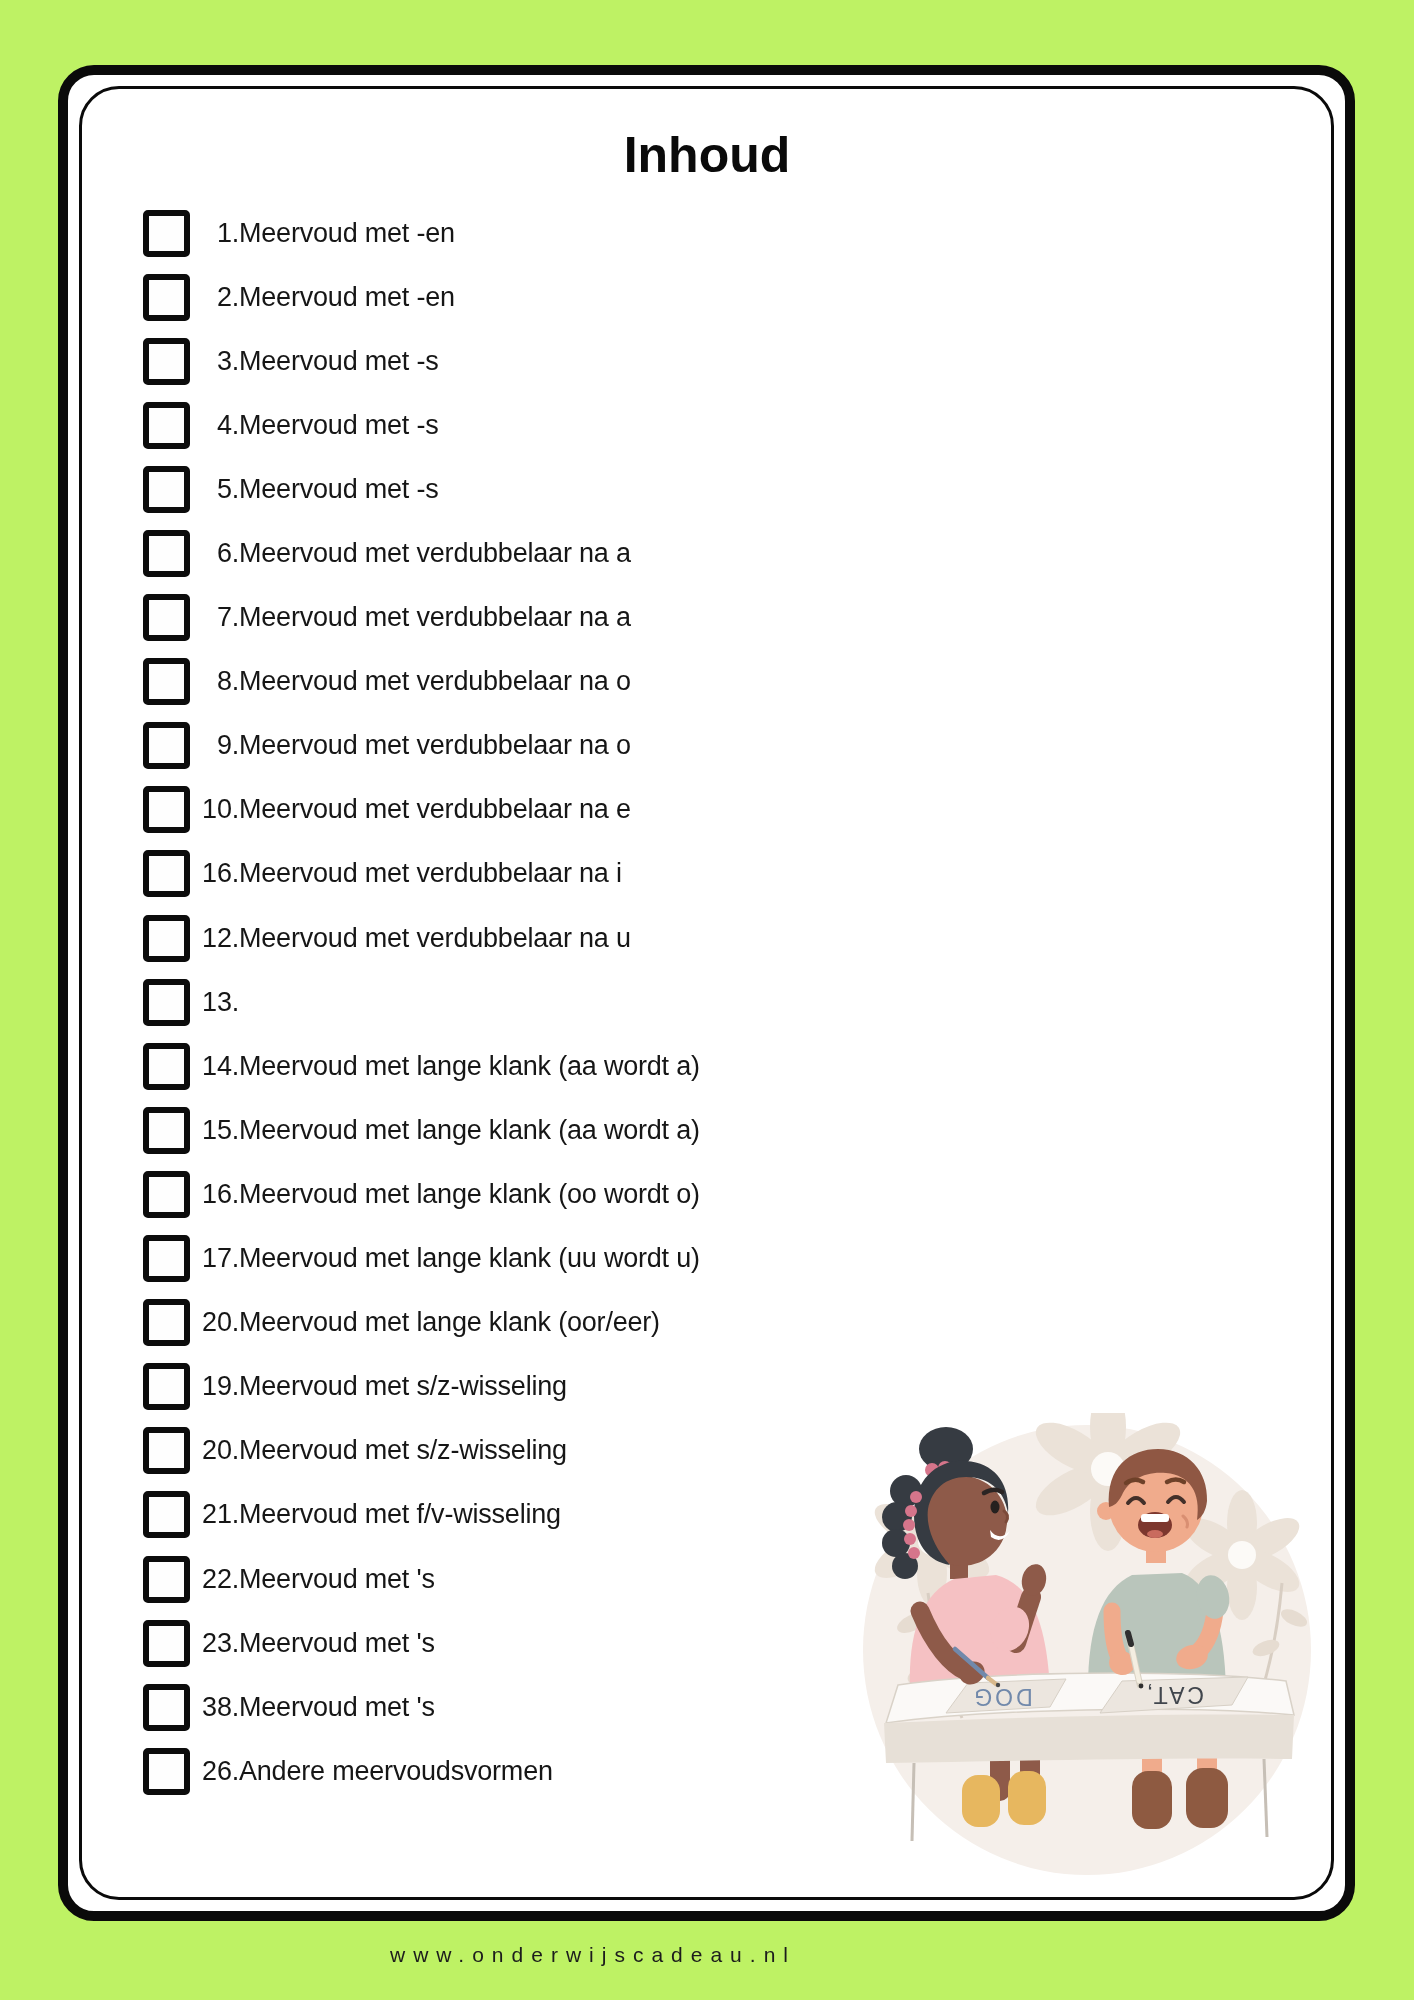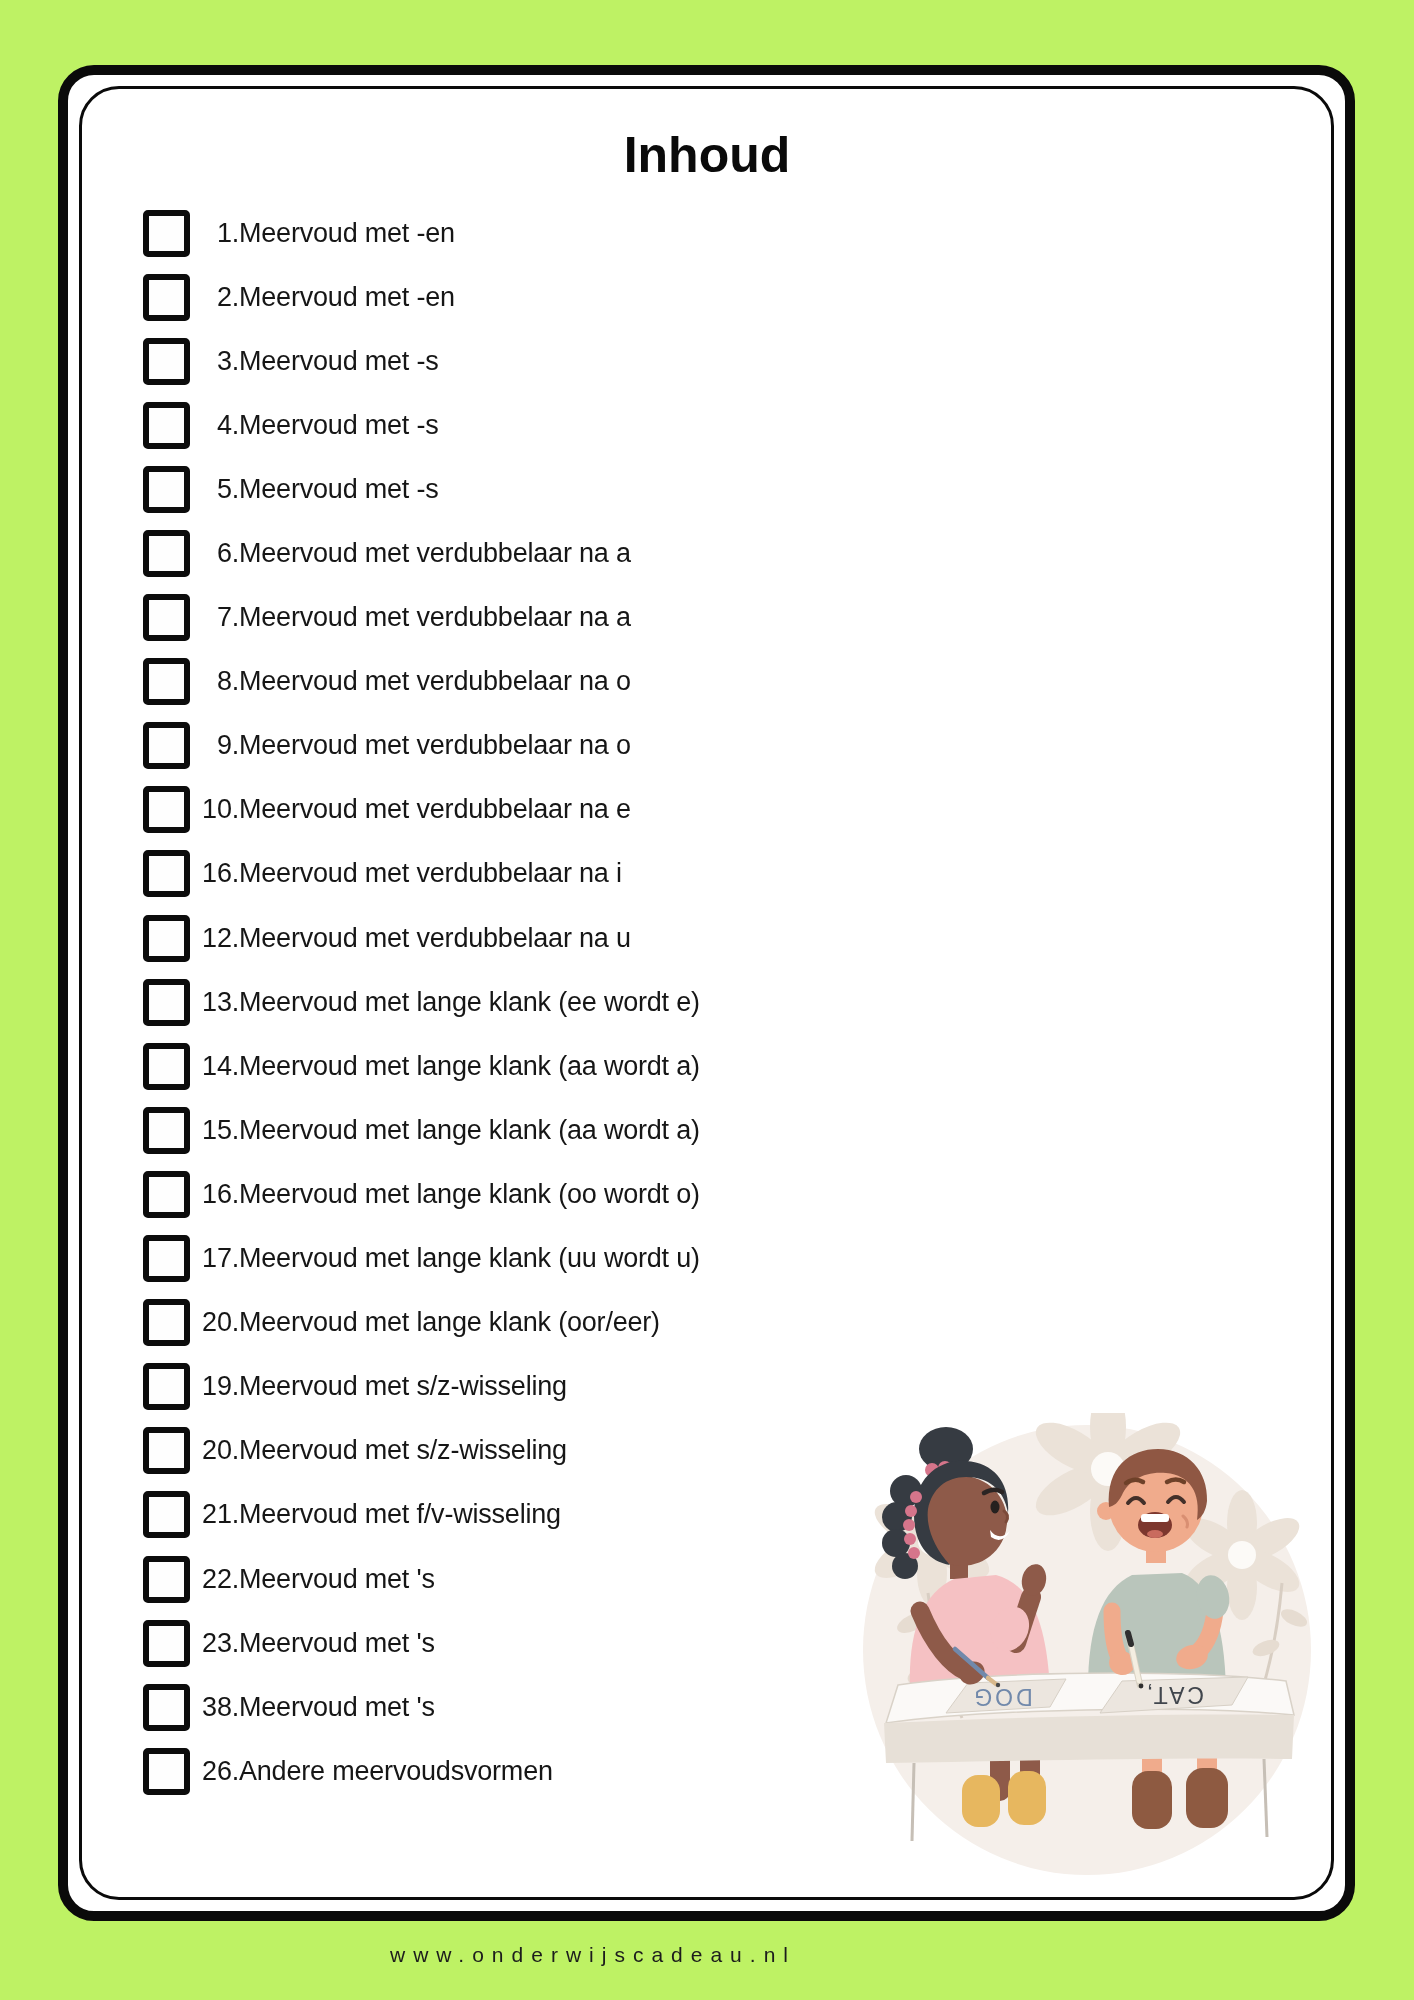--- a/index.html
+++ b/index.html
@@ -121,21 +121,20 @@
 
     <div class="row">
       <span class="checkbox"></span>
       <span class="num">12.</span>
       <span class="label">Meervoud met verdubbelaar na u</span>
     </div>
 
     <div class="row">
       <span class="checkbox"></span>
       <span class="num">13.</span>
-      <span class="label">Meervoud met lange klank (ee wordt e)</span>
     </div>
 
     <div class="row">
       <span class="checkbox"></span>
       <span class="num">14.</span>
       <span class="label">Meervoud met lange klank (aa wordt a)</span>
     </div>
 
     <div class="row">
       <span class="checkbox"></span>

